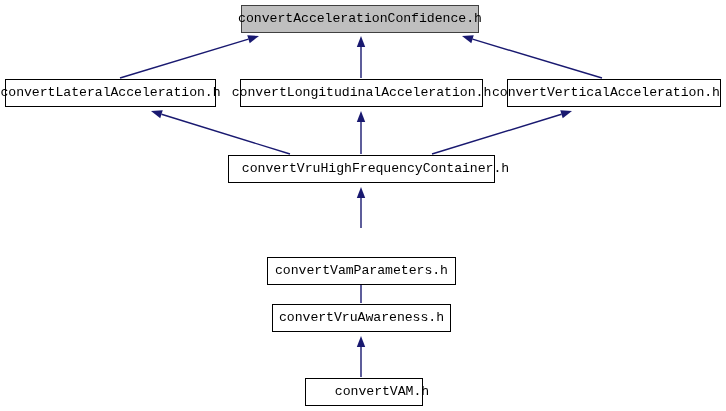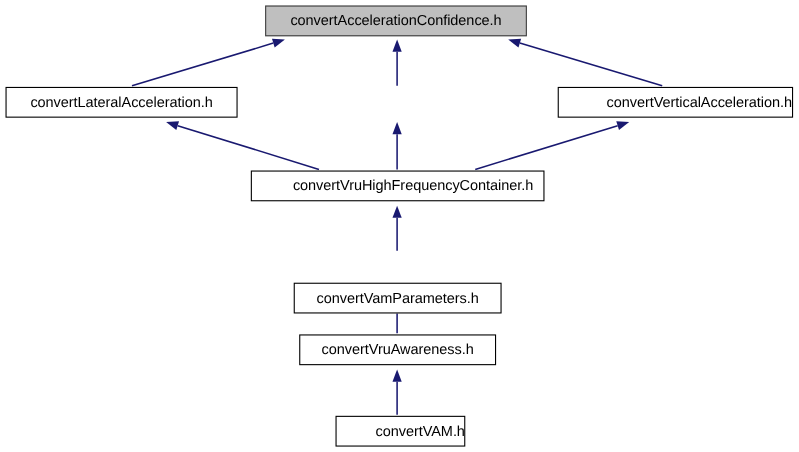--- a/index.html
+++ b/index.html
@@ -38,20 +38,21 @@
     letter-spacing: -0.05px;
     z-index: 2;
   }
   .node.current {
     background: #bfbfbf;
     border: 1px solid #404040;
   }
   .node-label {
     display: block;
     line-height: 1;
+    font-family: Liberation Mono, monospace;
   }
 </style>
 </head>
 <body>
 
 <div id="graph">
   <svg id="edge-layer" width="726" height="411" viewBox="0 0 726 411">
       <line x1="120" y1="78" x2="248.47018641417424" y2="39.18167029212002" stroke="#191970" stroke-width="1.4"></line>
       <polygon points="259,36 249.68500598025642,43.2021445703444 247.25536684809205,35.16119601389563" fill="#191970"></polygon>
       <line x1="361" y1="78" x2="361" y2="47" stroke="#191970" stroke-width="1.4"></line>
@@ -70,20 +71,23 @@
       <polygon points="361,261 365.2,272 356.8,272" fill="#191970"></polygon>
       <line x1="361" y1="377" x2="361" y2="347" stroke="#191970" stroke-width="1.4"></line>
       <polygon points="361,336 365.2,347 356.8,347" fill="#191970"></polygon>
     </svg>
 <div class="node current" style="left: 241px; top: 5px; width: 238px; height: 28px;">
       <span class="node-label">convertAccelerationConfidence.h</span>
     </div>
     <div class="node" style="left: 5px; top: 79px; width: 211px; height: 28px;">
       <span class="node-label">convertLateralAcceleration.h</span>
     </div>
+    <div class="node" style="left: 240px; top: 79px; width: 243px; height: 28px;">
+      <span class="node-label">convertLongitudinalAcceleration.h</span>
+    </div>
     <div class="node" style="left: 507px; top: 79px; width: 214px; height: 28px; justify-content: flex-end;">
       <span class="node-label">convertVerticalAcceleration.h</span>
     </div>
     <div class="node" style="left: 228px; top: 155px; width: 267px; height: 28px; padding-left: 28px;">
       <span class="node-label">convertVruHighFrequencyContainer.h</span>
     </div>
     <div class="node" style="left: 267px; top: 229px; width: 189px; height: 28px; margin-top: 28px;">
       <span class="node-label">convertVamParameters.h</span>
     </div>
     <div class="node" style="left: 272px; top: 304px; width: 179px; height: 28px;">

